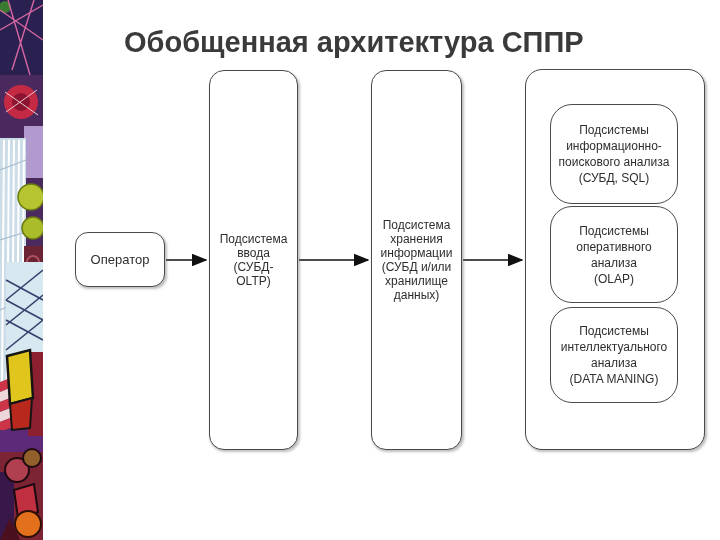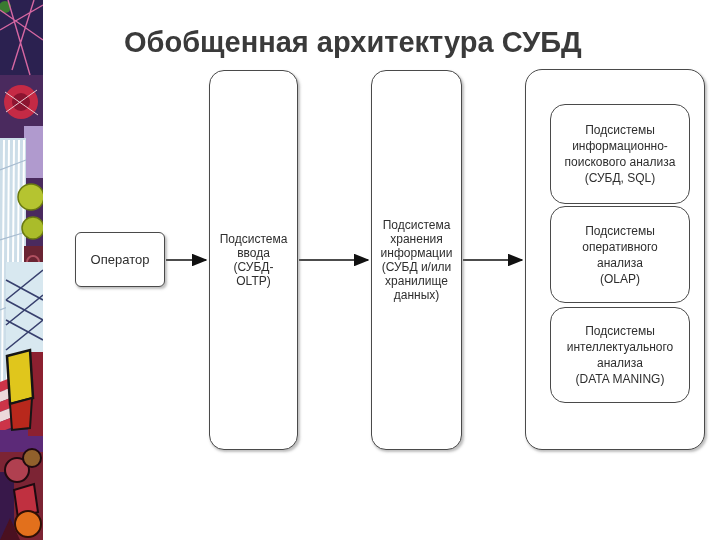--- a/index.html
+++ b/index.html
@@ -47,29 +47,29 @@
     justify-content: center;
   }
   .shape .label {
     text-align: center;
     white-space: pre-line;
     color: #2e2e2e;
     font-size: 12px;
     line-height: 14px;
   }
 
-  .operator-box { left: 75px;  top: 232px; width: 90px;  height: 55px;  border-radius: 6px; }
+  .operator-box { left: 75px;  top: 232px; width: 90px;  height: 55px;  border-radius: 13px; }
   .operator-box .label { font-size: 13px; }
 
   .input-box    { left: 209px; top: 70px;  width: 89px;  height: 380px; border-radius: 15px; }
   .storage-box  { left: 371px; top: 70px;  width: 91px;  height: 380px; border-radius: 15px; }
 
   .analysis-container { left: 525px; top: 69px; width: 180px; height: 381px; border-radius: 17px; }
 
-  .inner-box { left: 550px; width: 140px; border-radius: 15px; box-shadow: none; }
+  .inner-box { left: 550px; width: 128px; border-radius: 22px; box-shadow: none; }
   .inner-box .label { line-height: 16px; }
   .search-box { top: 104px; height: 100px; }
   .olap-box   { top: 206px; height: 97px; }
   .mining-box { top: 307px; height: 96px; }
 
   .arrow-layer {
     position: absolute;
     left: 0; top: 0;
     width: 720px; height: 540px;
     pointer-events: none;
@@ -125,21 +125,21 @@
       <rect x="0" y="452" width="43" height="88" fill="#7c2434"></rect>
       <rect x="0" y="472" width="14" height="68" fill="#38184a"></rect>
       <circle cx="17" cy="470" r="12" fill="#b04050" stroke="#200a10" stroke-width="2"></circle>
       <circle cx="32" cy="458" r="9" fill="#91602c" stroke="#200a10" stroke-width="2"></circle>
       <polygon points="14,490 34,484 38,512 18,518" fill="#c03040" stroke="#1c0a10" stroke-width="2"></polygon>
       <circle cx="28" cy="524" r="13" fill="#e2701c" stroke="#301006" stroke-width="2"></circle>
       <path d="M0,540 L10,518 L20,540 Z" fill="#4a1020"></path>
     </svg>
   </div>
 
-  <div class="slide-title">Обобщенная архитектура СУБД</div>
+  <div class="slide-title">Обобщенная архитектура СППР</div>
 
   <svg class="arrow-layer">
     <defs>
       <marker id="arrowhead" markerWidth="11" markerHeight="9" refX="10" refY="4.5" orient="auto">
         <path d="M0,0 L11,4.5 L0,9 Z" fill="#111111"></path>
       </marker>
     </defs>
     <line x1="166" y1="260" x2="206" y2="260" stroke="#111111" stroke-width="1.4" marker-end="url(#arrowhead)"></line>
     <line x1="299" y1="260" x2="368" y2="260" stroke="#111111" stroke-width="1.4" marker-end="url(#arrowhead)"></line>
     <line x1="463" y1="260" x2="522" y2="260" stroke="#111111" stroke-width="1.4" marker-end="url(#arrowhead)"></line>

